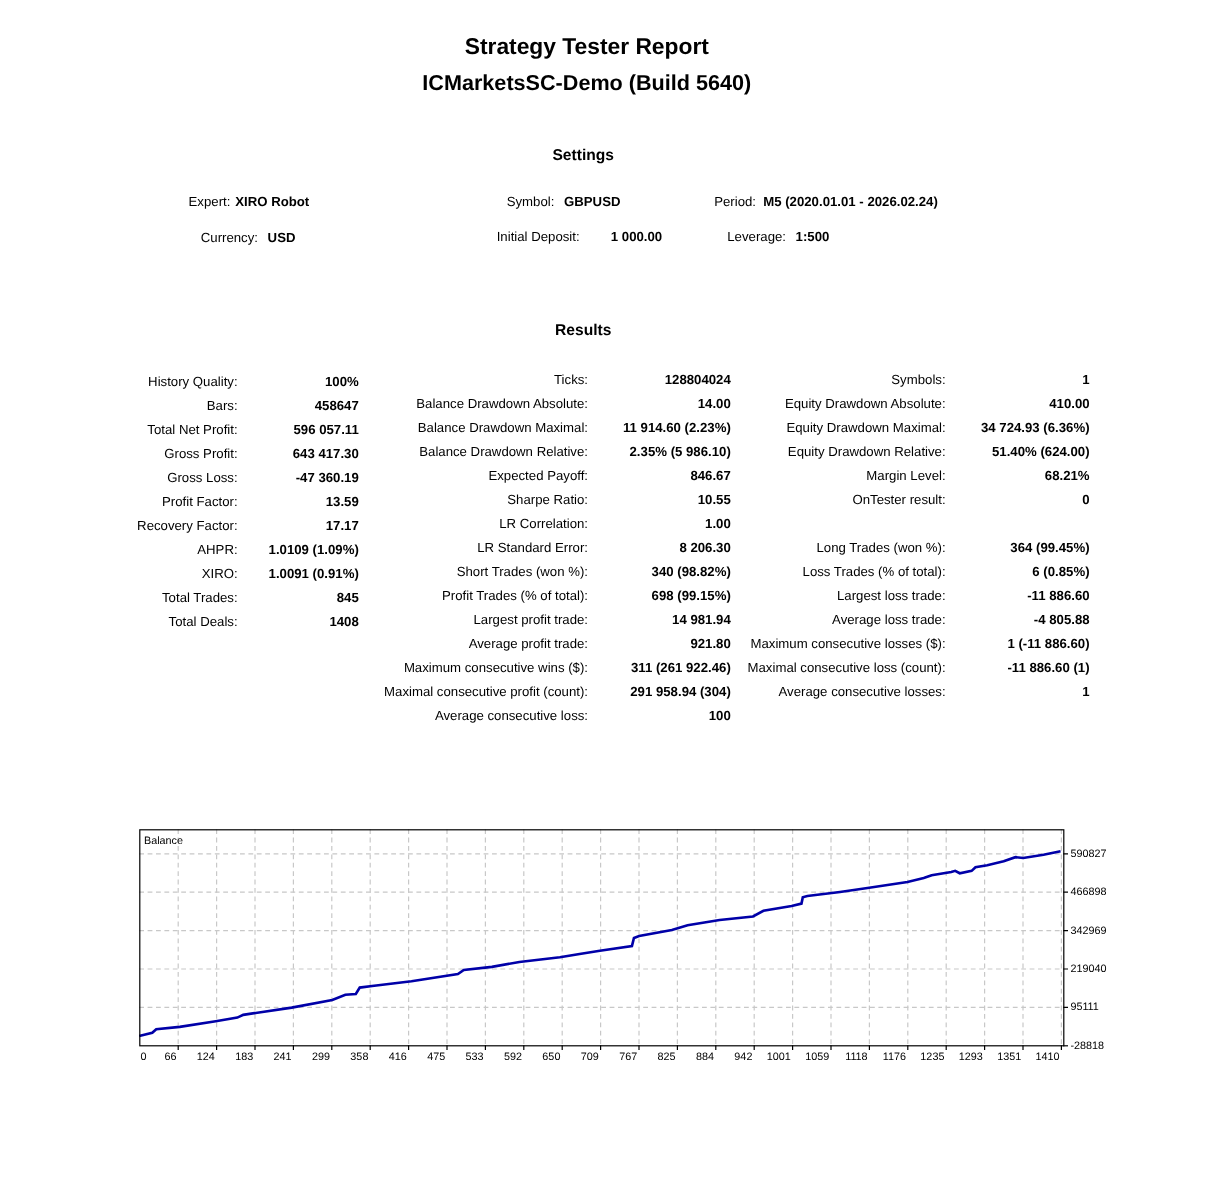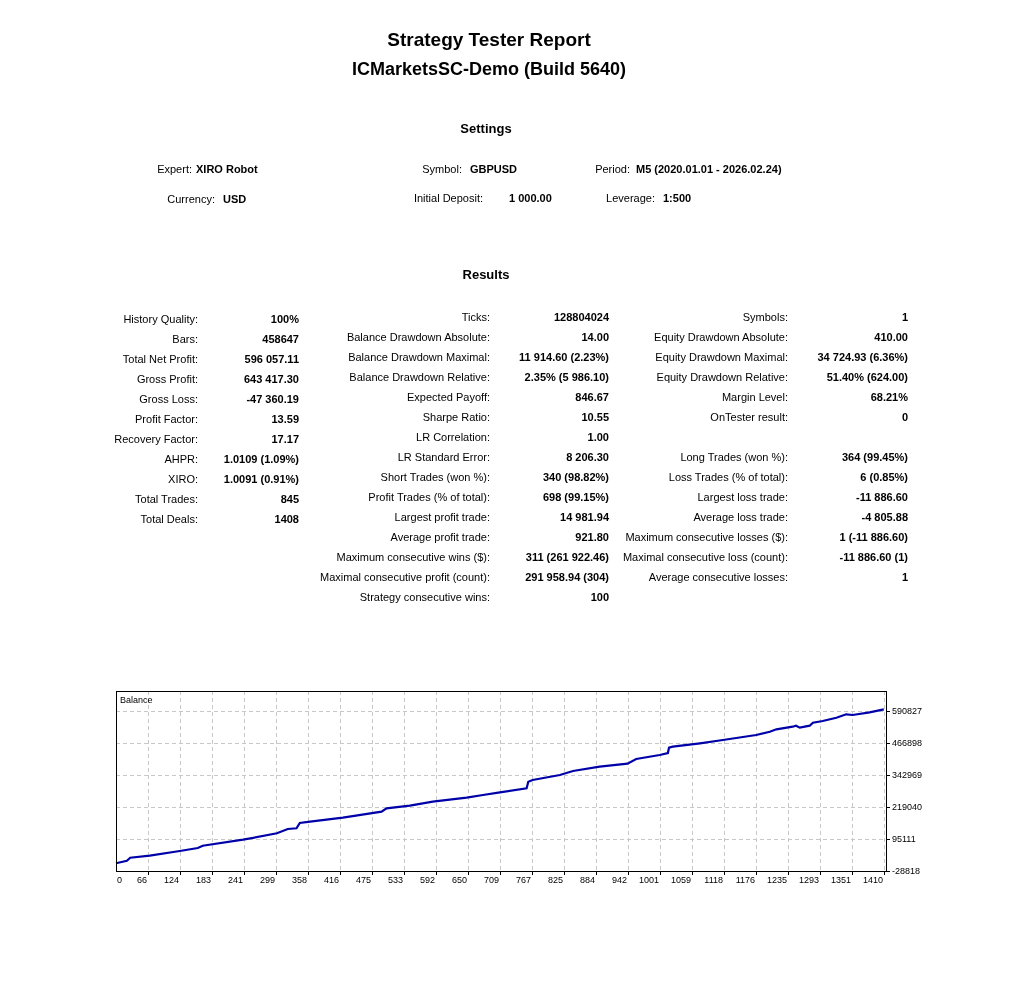--- a/index.html
+++ b/index.html
@@ -150,21 +150,21 @@
     </div>
   <div class="row">
       <span class="lbl">Maximum consecutive wins ($):</span>
       <span class="val">311 (261 922.46)</span>
     </div>
   <div class="row">
       <span class="lbl">Maximal consecutive profit (count):</span>
       <span class="val">291 958.94 (304)</span>
     </div>
   <div class="row">
-      <span class="lbl">Strategy consecutive wins:</span>
+      <span class="lbl">Average consecutive loss:</span>
       <span class="val">100</span>
     </div>
 </div>
 
 <div class="col" id="col3">
   <div class="row">
       <span class="lbl">Symbols:</span>
       <span class="val">1</span>
     </div>
   <div class="row">

